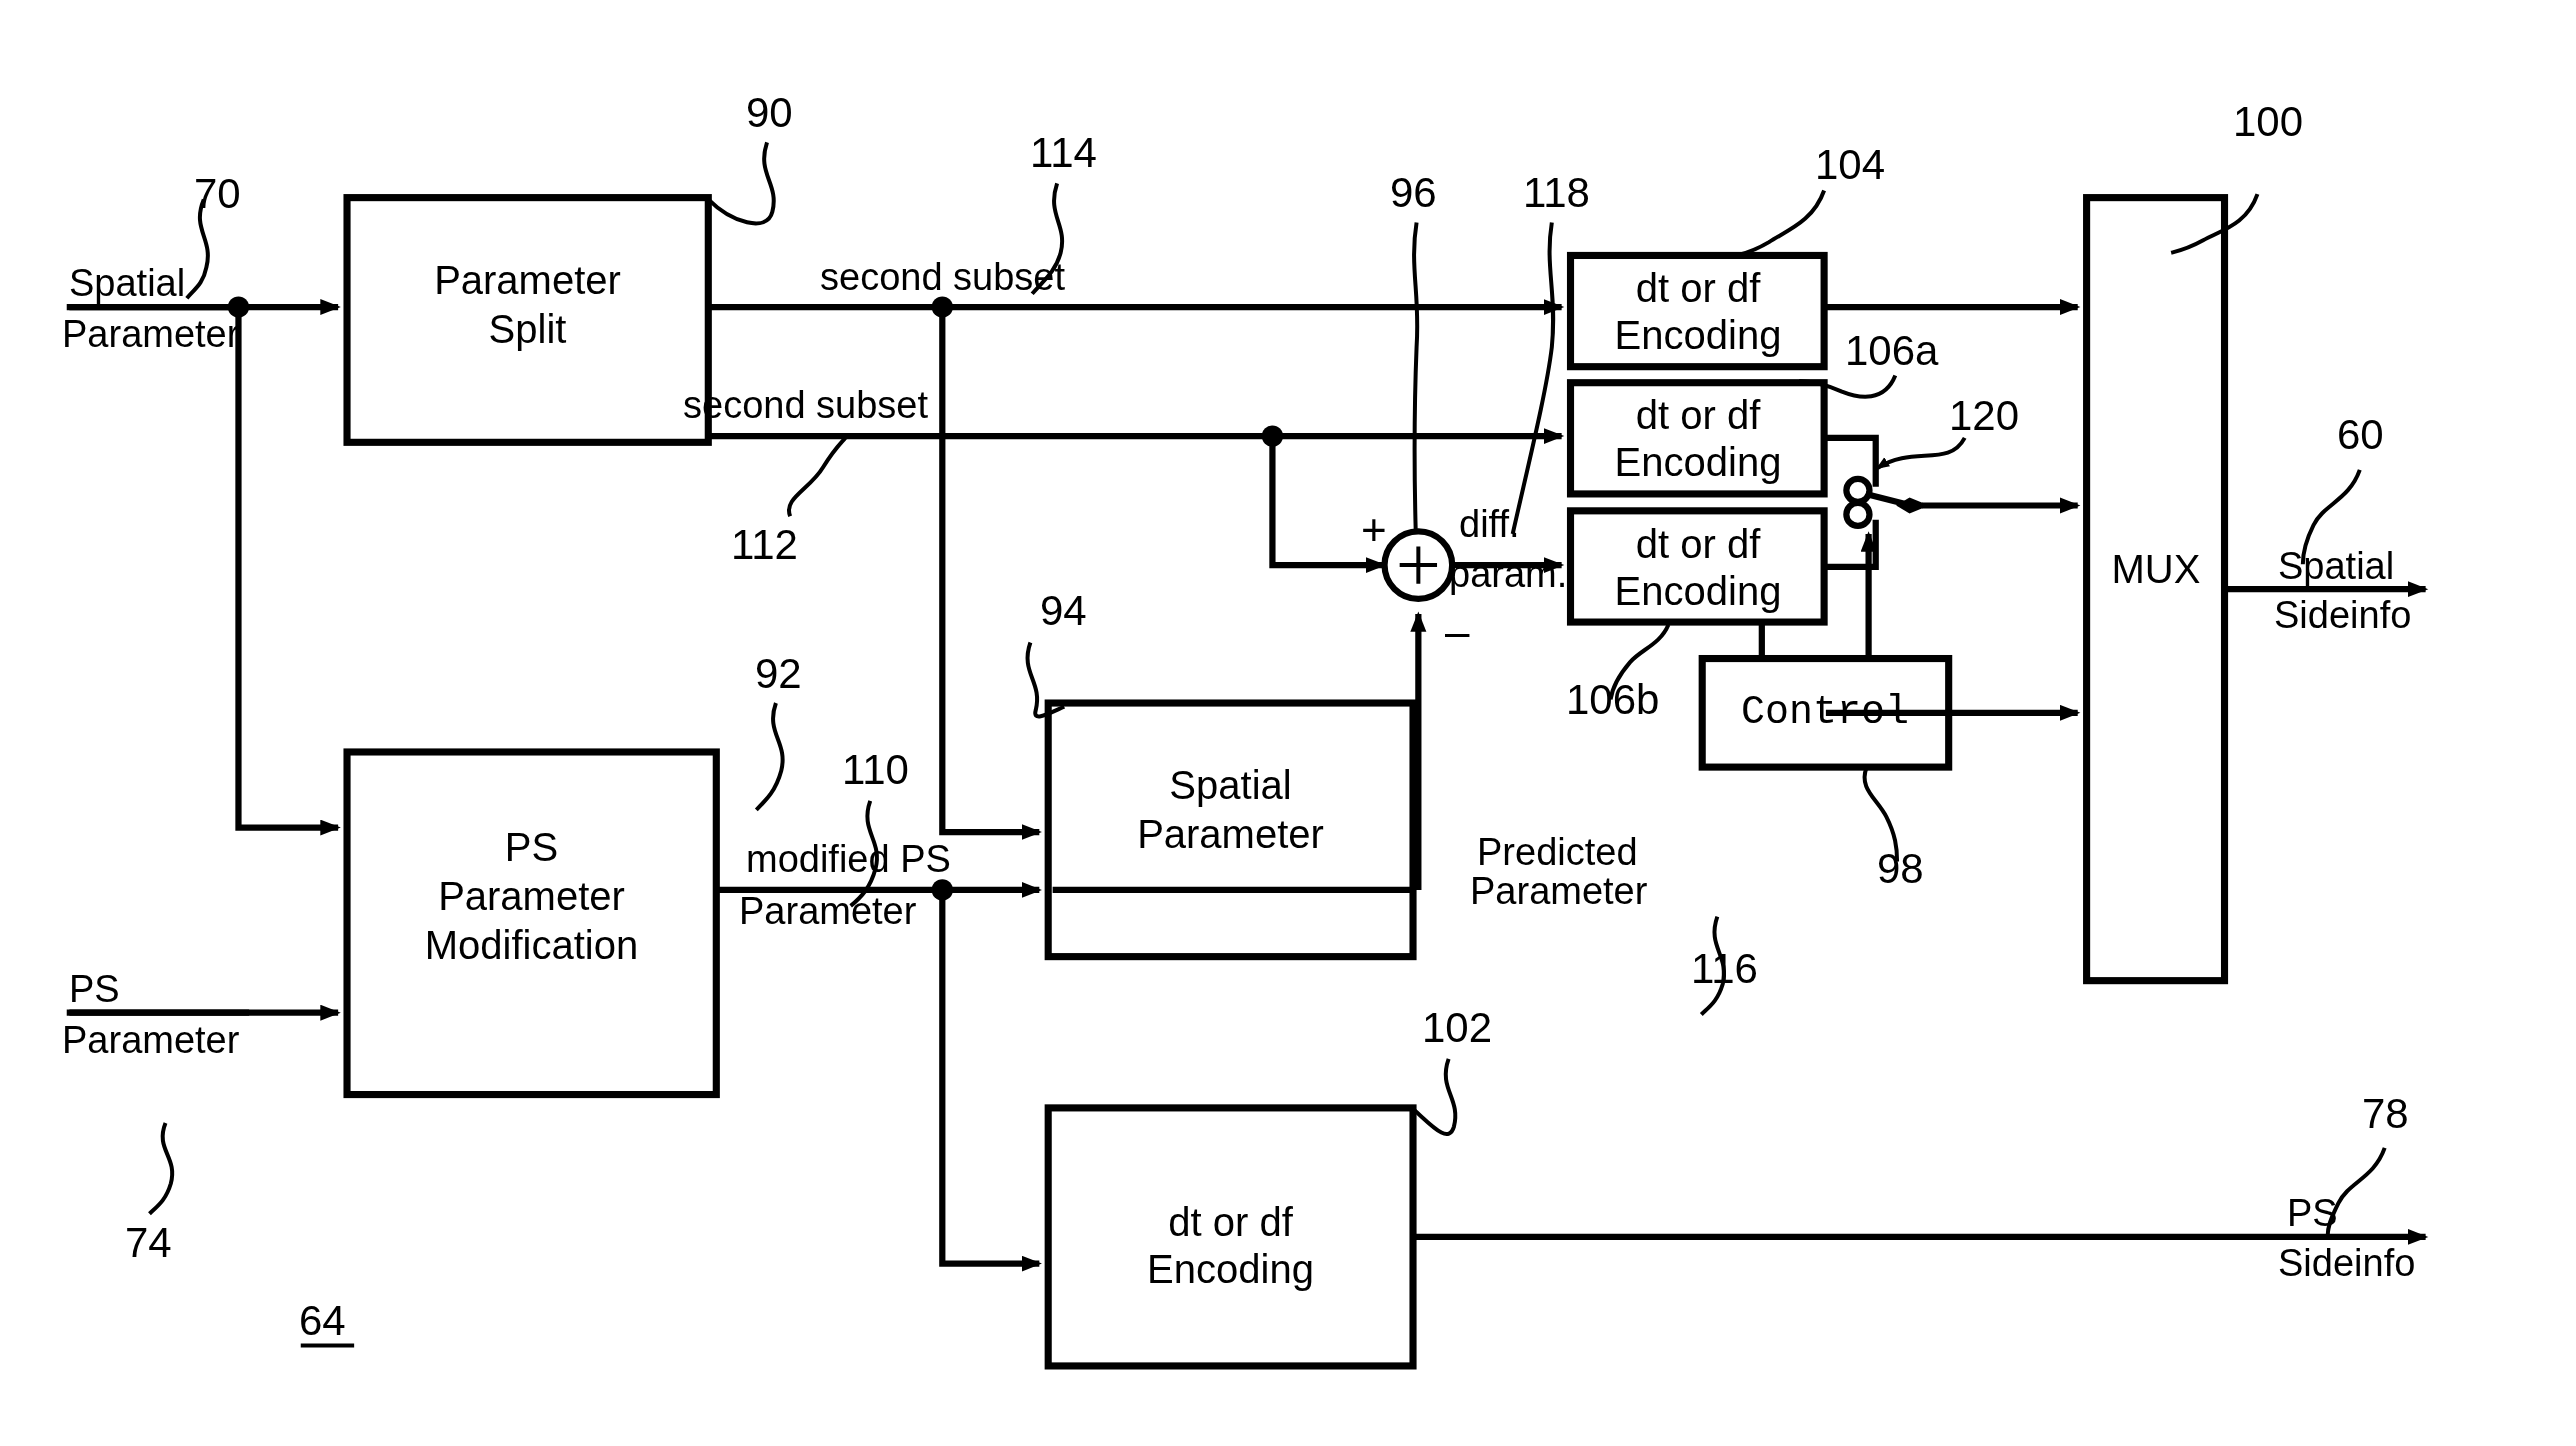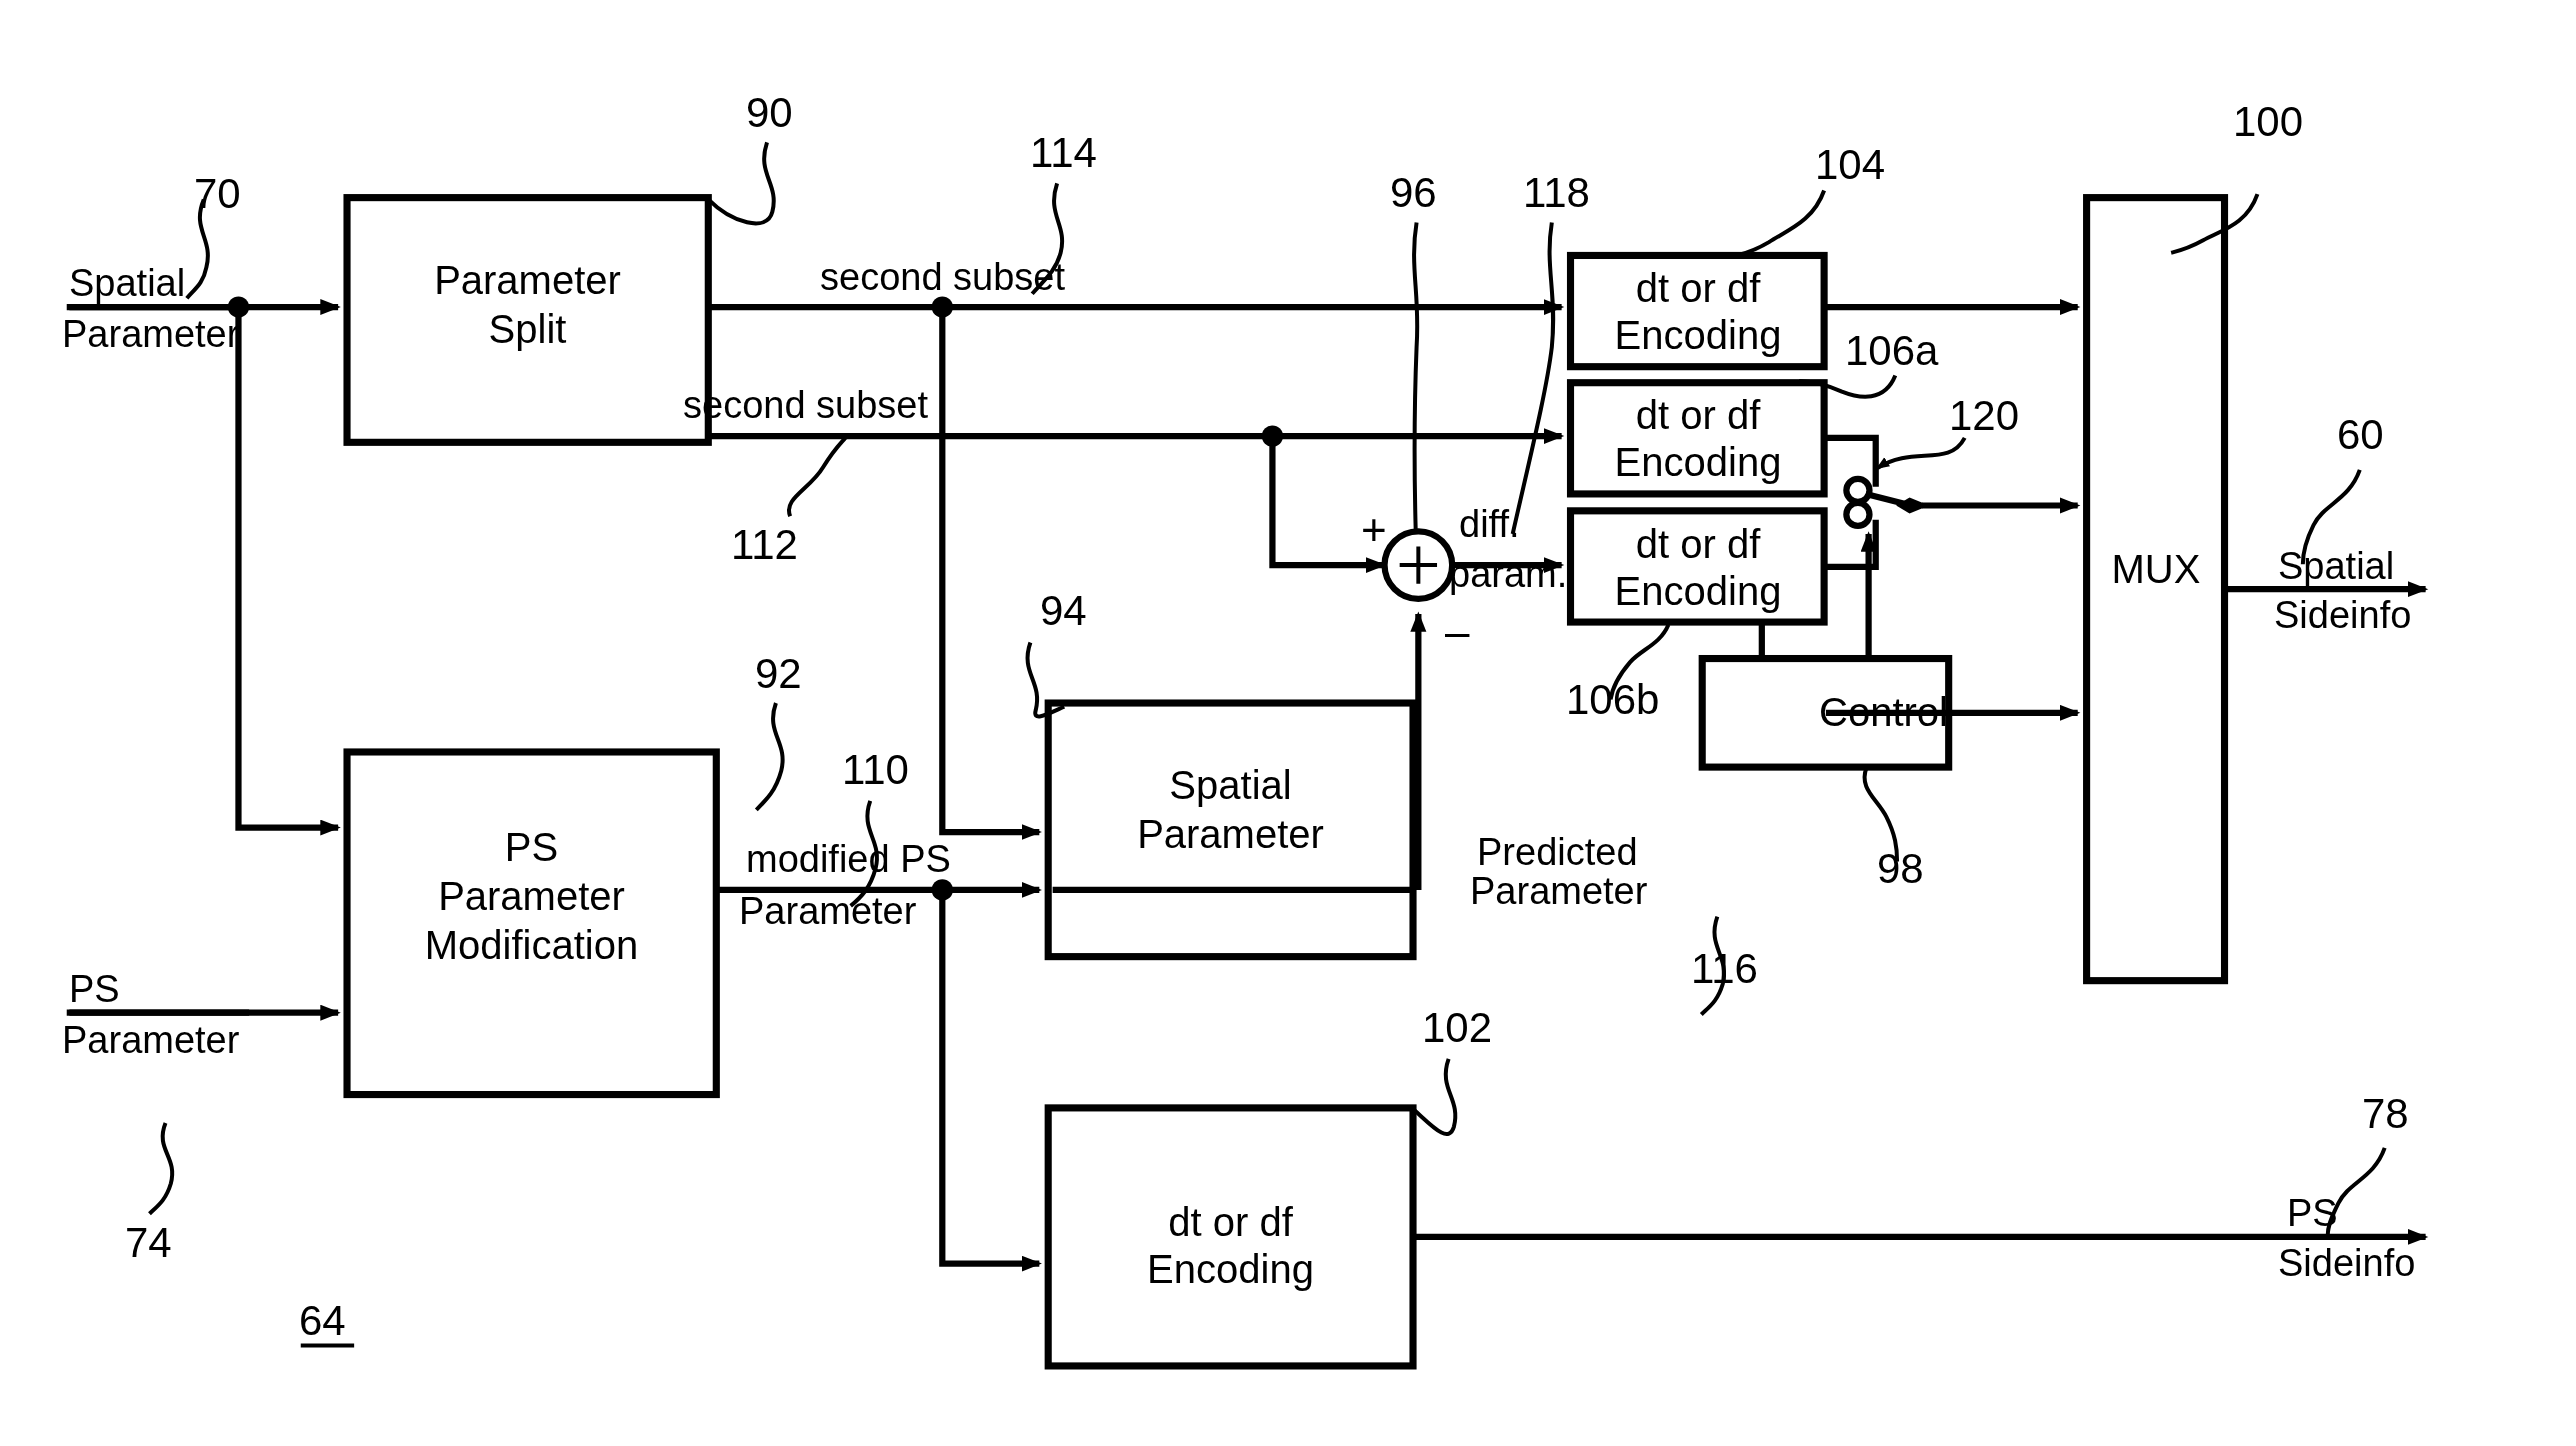--- a/index.html
+++ b/index.html
@@ -154,21 +154,21 @@
 <div style="position:absolute;left:1845px;top:327px;text-align:center;" class="ref">106a</div>
 
 <div style="position:absolute;left:1571px;top:521px;width:254px;text-align:center;line-height:1.18;">
   <div class="blk">dt or df</div>
   <div class="blk">Encoding</div>
 </div>
 <div style="position:absolute;left:1566px;top:676px;" class="ref">106b</div>
 
 <div style="position:absolute;left:1949px;top:392px;" class="ref">120</div>
 
-<div style="position:absolute;left:1702px;top:690px;width:246px;text-align:right;">
+<div style="position:absolute;left:1702px;top:690px;width:246px;text-align:center;font-family:Liberation Mono, monospace;">
   <span class="blk">Control</span>
 </div>
 <div style="position:absolute;left:1877px;top:845px;" class="ref">98</div>
 
 <div style="position:absolute;left:2087px;top:547px;width:138px;text-align:center;">
   <span class="blk">MUX</span>
 </div>
 <div style="position:absolute;left:2233px;top:98px;" class="ref">100</div>
 
 <div style="position:absolute;left:2278px;top:545px;" class="lbl">Spatial</div>

